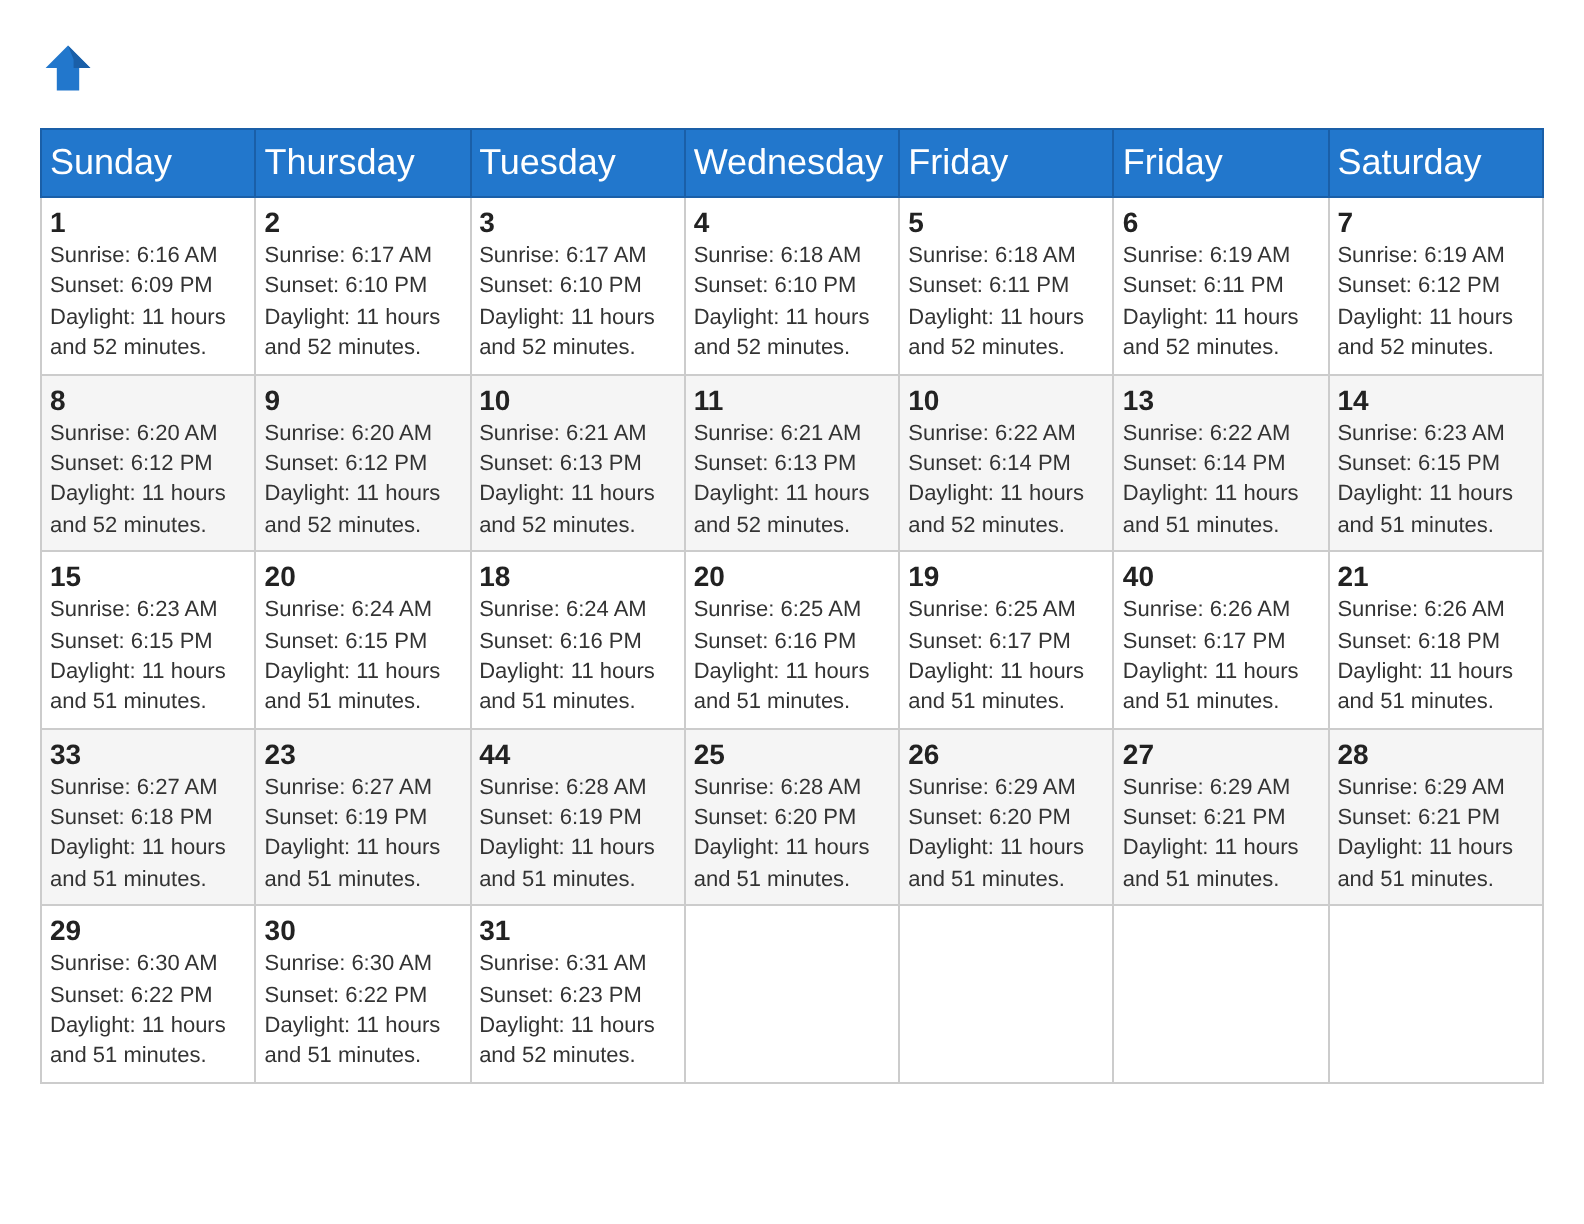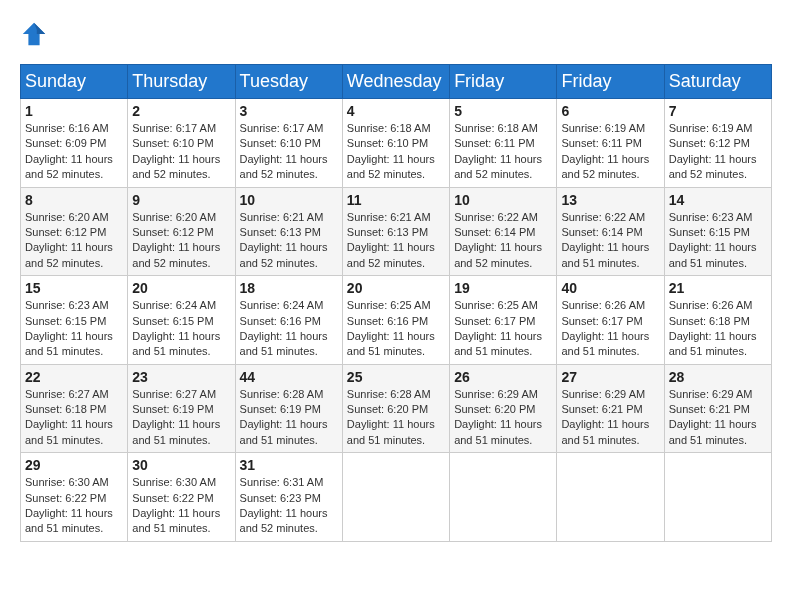--- a/index.html
+++ b/index.html
@@ -197,21 +197,21 @@
           <span class="day-number">40</span>
           <div class="day-info">Sunrise: 6:26 AM<br>Sunset: 6:17 PM<br>Daylight: 11 hours and 51 minutes.</div>
         </td>
         <td>
           <span class="day-number">21</span>
           <div class="day-info">Sunrise: 6:26 AM<br>Sunset: 6:18 PM<br>Daylight: 11 hours and 51 minutes.</div>
         </td>
       </tr>
       <tr>
         <td>
-          <span class="day-number">22</span>
+          <span class="day-number">33</span>
           <div class="day-info">Sunrise: 6:27 AM<br>Sunset: 6:18 PM<br>Daylight: 11 hours and 51 minutes.</div>
         </td>
         <td>
           <span class="day-number">23</span>
           <div class="day-info">Sunrise: 6:27 AM<br>Sunset: 6:19 PM<br>Daylight: 11 hours and 51 minutes.</div>
         </td>
         <td>
           <span class="day-number">44</span>
           <div class="day-info">Sunrise: 6:28 AM<br>Sunset: 6:19 PM<br>Daylight: 11 hours and 51 minutes.</div>
         </td>

